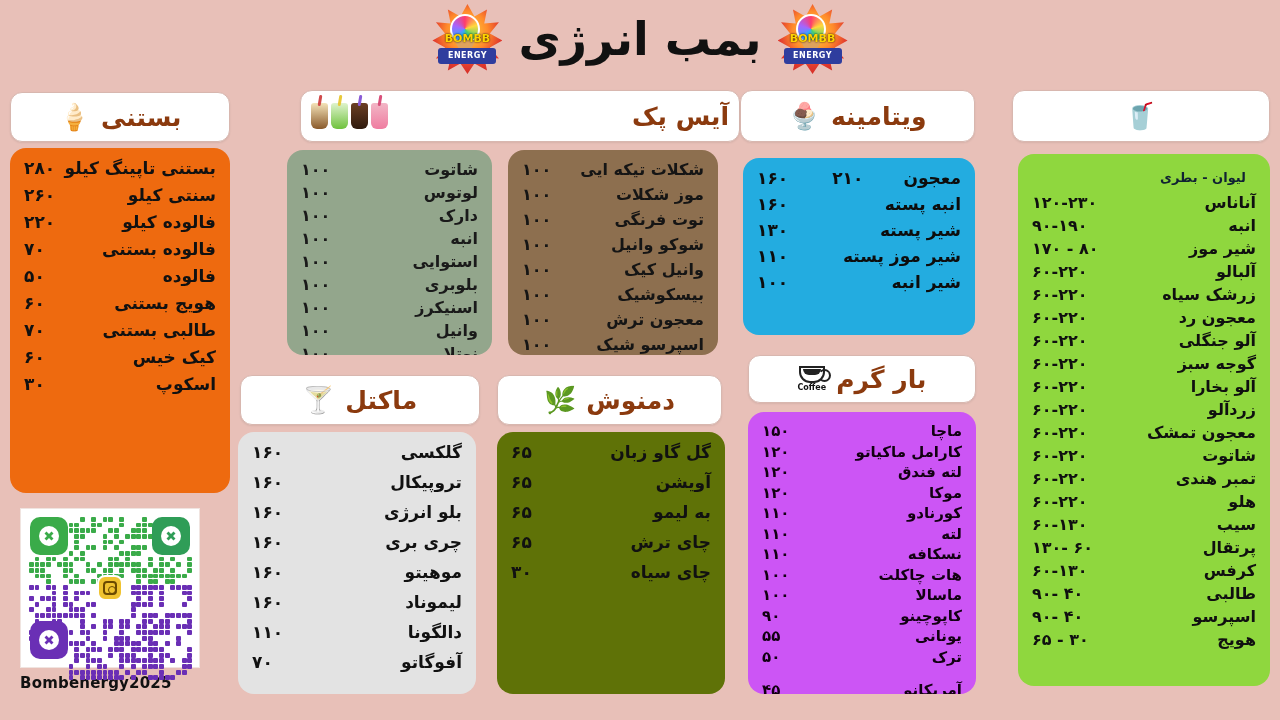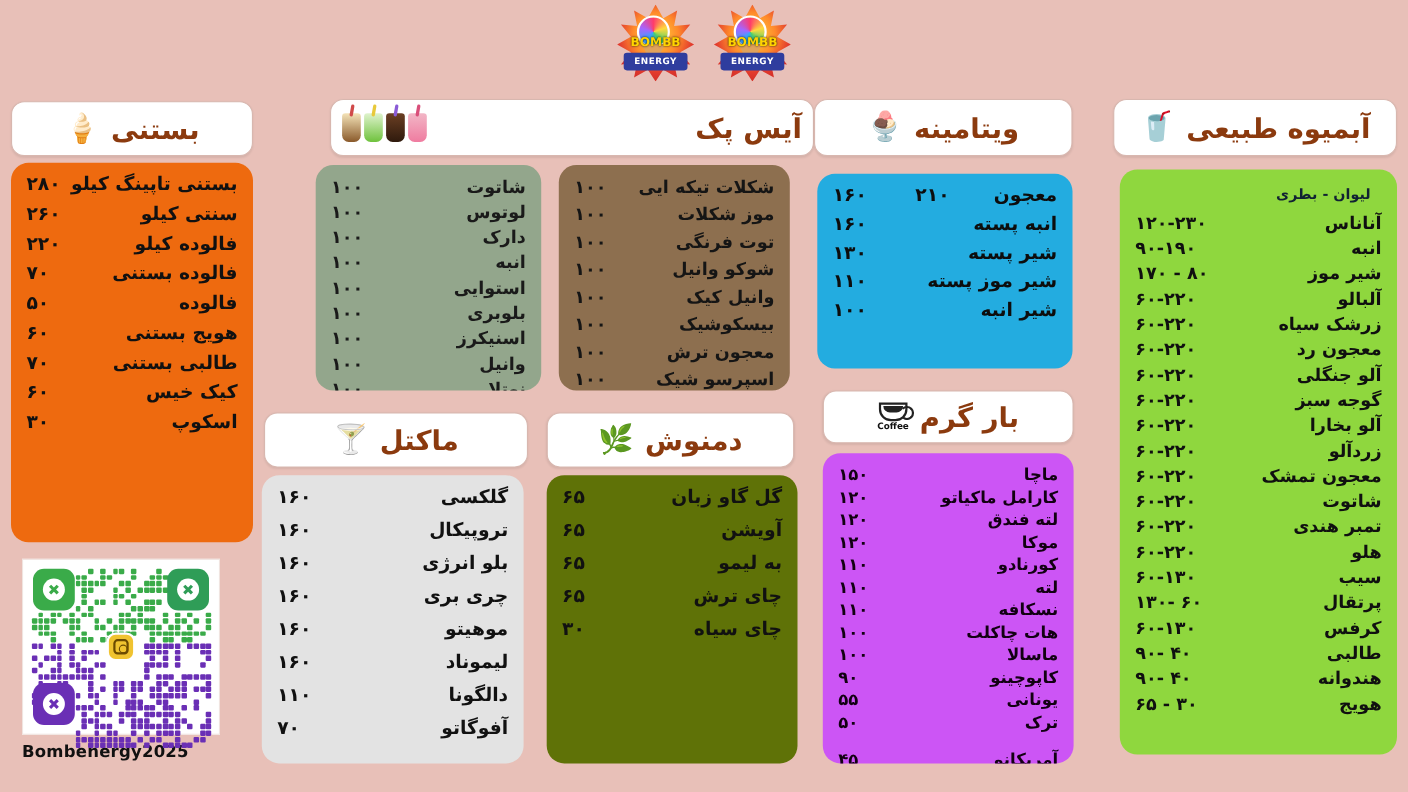--- a/index.html
+++ b/index.html
@@ -176,20 +176,21 @@
 <div id="board">
 
   <div class="title-bar">
     <div class="logo">
       <div class="burst"></div>
         <div class="ball"></div>
         <div class="cone"></div>
       <div class="word">BOMBB</div>
       <div class="band">ENERGY</div>
     </div>
+    <div class="title-text">بمب انرژی</div>
     <div class="logo">
       <div class="burst"></div>
         <div class="ball"></div>
         <div class="cone"></div>
       <div class="word">BOMBB</div>
       <div class="band">ENERGY</div>
     </div>
   </div>
 
   <div class="hdr" id="h-bastani" style="left:10px; top:92px; width:220px; height:50px;">
@@ -417,21 +418,20 @@
         <div class="row">
           <span class="nm">شیر انبه</span>
           <span style="display: flex; gap: 44px; flex-direction: row-reverse;">
             <span class="pr">۱۰۰</span>
           </span>
         </div>
       </div>
   </div>
 
   <div class="hdr" id="h-juice" style="left:1012px; top:90px; width:258px; height:52px;">
-    <span class="htxt">آبمیوه طبیعی</span>
     <span class="emo">🥤</span>
   </div>
   <div class="panel" id="p-juice" style="left:1018px; top:154px; width:252px; height:532px;">
     <div class="subcap" id="juice-caption" style="font-size:13px; margin:6px 10px 8px 0;">لیوان - بطری</div>
     <div class="rows" id="rows-juice" style="font-size: 16px; row-gap: 4px;">
         <div class="row">
           <span class="nm">آناناس</span>
           <span style="display: flex; gap: 26px; flex-direction: row-reverse;">
             <span class="pr">۱۲۰-۲۳۰</span>
           </span>
@@ -532,21 +532,21 @@
             <span class="pr">۶۰-۱۳۰</span>
           </span>
         </div>
         <div class="row">
           <span class="nm">طالبی</span>
           <span style="display: flex; gap: 26px; flex-direction: row-reverse;">
             <span class="pr">۴۰ -۹۰</span>
           </span>
         </div>
         <div class="row">
-          <span class="nm">هندوانه</span>
+          <span class="nm">اسپرسو</span>
           <span style="display: flex; gap: 26px; flex-direction: row-reverse;">
             <span class="pr">۴۰ -۹۰</span>
           </span>
         </div>
         <div class="row">
           <span class="nm">هویج</span>
           <span style="display: flex; gap: 26px; flex-direction: row-reverse;">
             <span class="pr">۳۰ - ۶۵</span>
           </span>
         </div>

